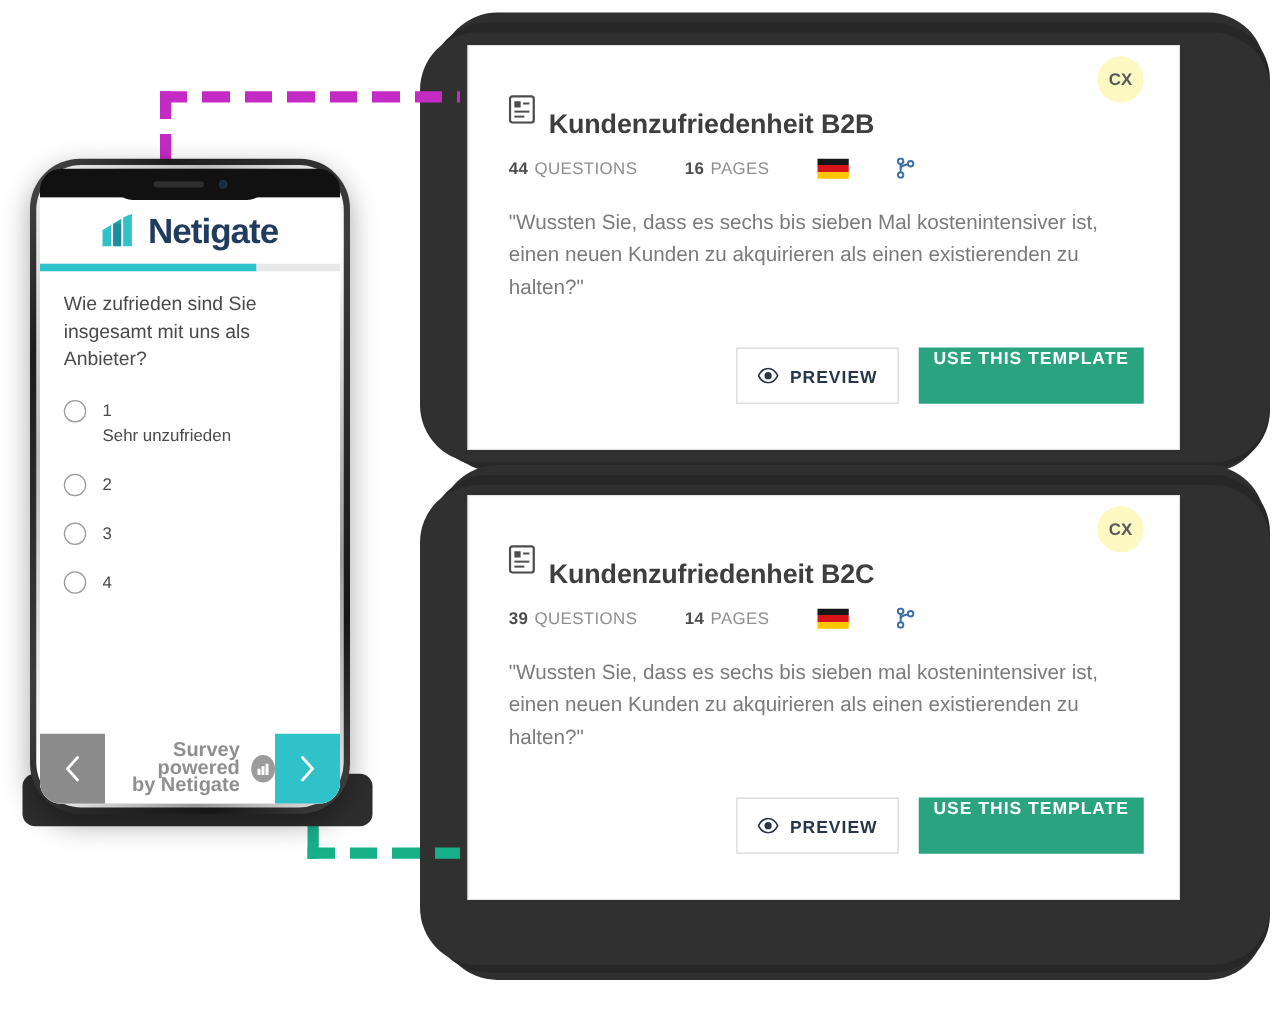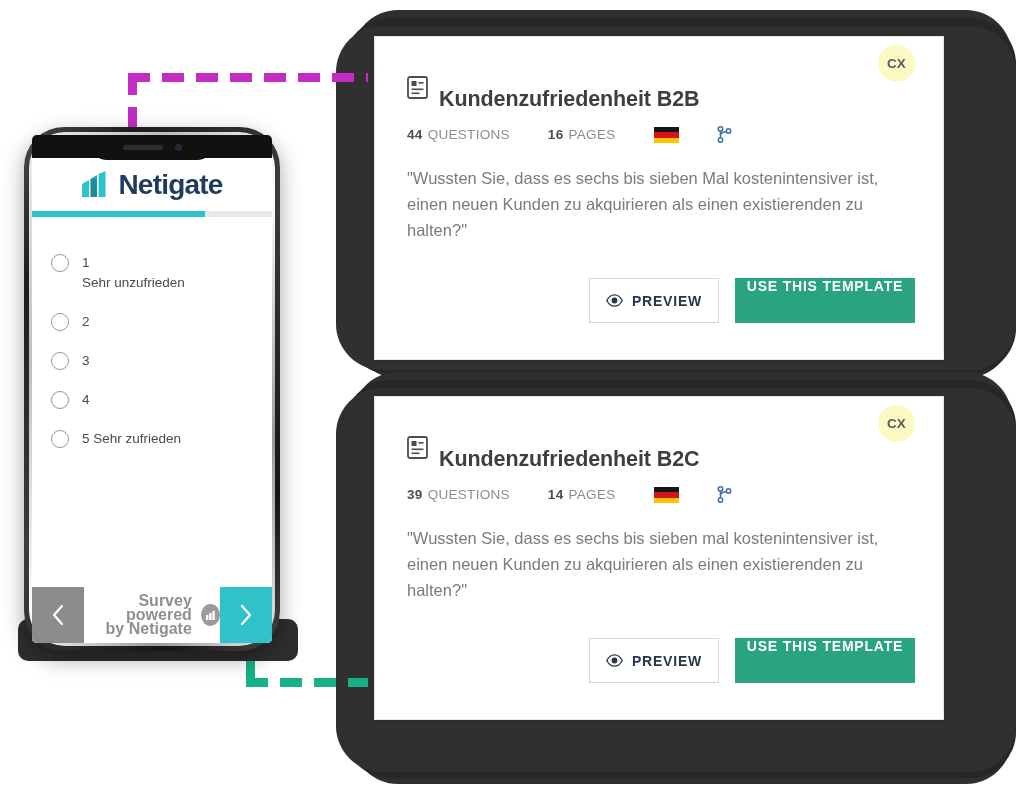--- a/index.html
+++ b/index.html
@@ -177,21 +177,21 @@
     box-shadow: 0 8px 22px rgba(0,0,0,.35);
   }
   .phone-mid {
     position: absolute; inset: 5px;
     background: linear-gradient(120deg,#f2f2f2 0%, #bdbdbd 25%, #ffffff 52%, #9a9a9a 78%, #e8e8e8 100%);
     border-radius: 36px;
   }
   .phone-bezel {
     position: absolute; inset: 8px;
     background: #111111;
-    border-radius: 5px;
+    border-radius: 17px;
     overflow: hidden;
   }
   .notch {
     position: absolute;
     left: 50%; top: 0;
     transform: translateX(-50%);
     width: 122px; height: 25px;
     background: #111;
     border-bottom-left-radius: 15px;
     border-bottom-right-radius: 15px;
@@ -432,40 +432,37 @@
             <rect x="9.5" y="8" width="6.5" height="18" fill="#1f3b5e" opacity=".25"></rect>
           </svg>
           <div class="brand-word">Netigate</div>
         </div>
 
         <div class="progress-track">
           <div class="progress-fill" id="progress-fill" style="width: 72%;"></div>
         </div>
 
         <div class="q-body">
+          <div class="q-text">Wie zufrieden sind Sie insgesamt mit uns als Anbieter?</div>
           <div class="options" id="survey-options">
             <div class="option">
               <span class="radio"></span>
               <span class="opt-label">1<br>Sehr unzufrieden</span>
             </div>
             <div class="option">
               <span class="radio"></span>
               <span class="opt-label">2</span>
             </div>
             <div class="option">
               <span class="radio"></span>
               <span class="opt-label">3</span>
             </div>
             <div class="option">
               <span class="radio"></span>
               <span class="opt-label">4</span>
-            </div>
-            <div class="option">
-              <span class="radio"></span>
-              <span class="opt-label">5 Sehr zufrieden</span>
             </div>
           </div>
         </div>
 
         <div class="phone-footer">
           <div class="nav-prev">
             <svg class="chev" viewBox="0 0 14 22">
               <path d="M11 2 L3 11 L11 20" fill="none" stroke="#ffffff" stroke-width="2.2" stroke-linecap="round" stroke-linejoin="round"></path>
             </svg>
           </div>

